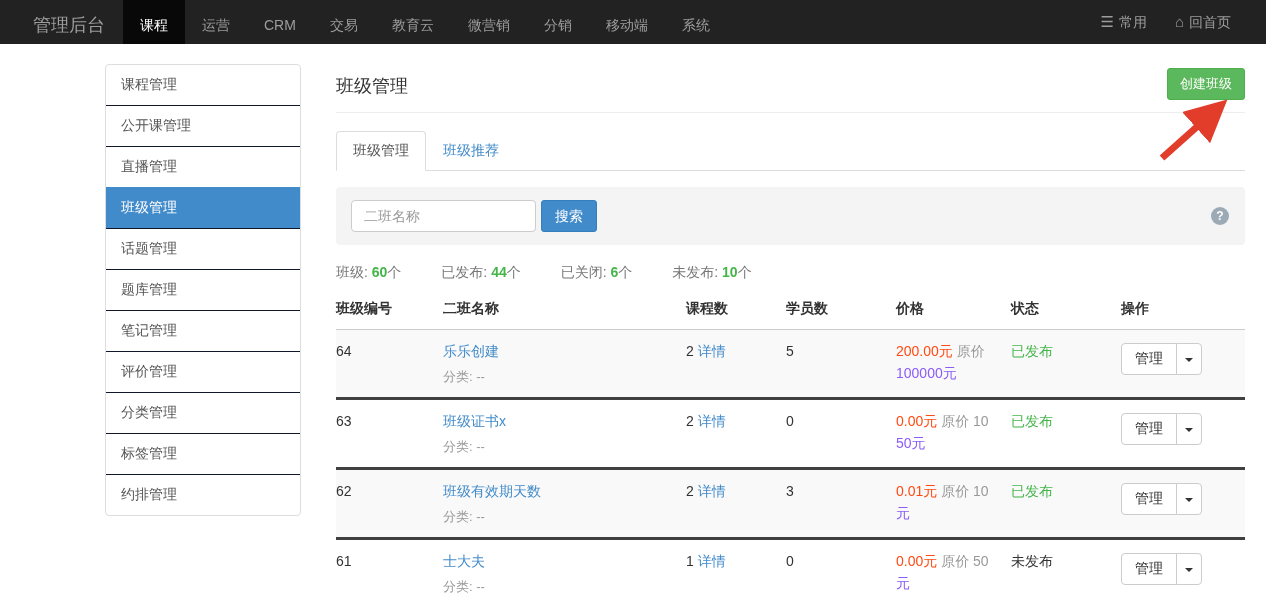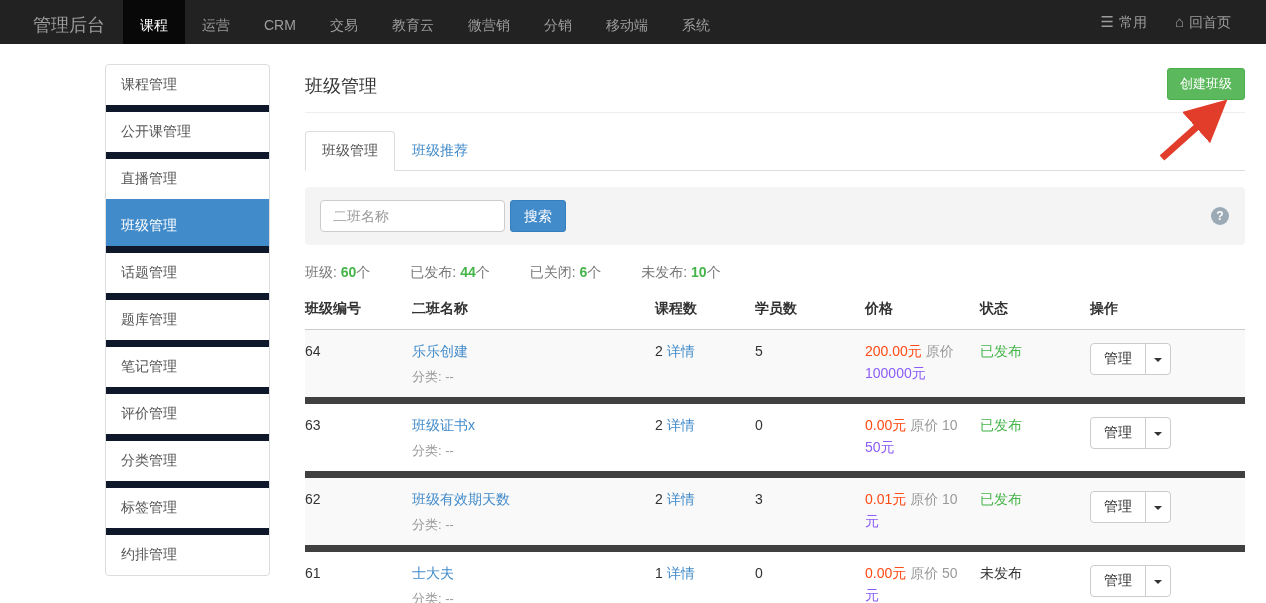--- a/index.html
+++ b/index.html
@@ -13,22 +13,22 @@
   .nav-item { color:#9d9d9d; font-size:14px; line-height:50px; padding:0 17px; cursor:pointer; }
   .nav-item.active { background:#080808; color:#fff; }
   .nav-right { margin-left:auto; display:flex; align-items:center; padding-right:21px; }
   .nav-right .nav-item { display:flex; align-items:center; gap:5px; padding:0 14px; }
   .nav-icon { font-size:15px; }
 
   
   .wrapper { display:flex; padding:20px 21px 0 105px; gap:35px; }
 
   
-  .side-list { width:165px; border:1px solid #ddd; border-radius:4px; background:#fff; align-self:flex-start; }
-  .side-item { padding:11px 15px; border-top:7px solid #0f172a; color:#555; cursor:pointer; }
+  .side-list { width:196px; border:1px solid #ddd; border-radius:4px; background:#fff; align-self:flex-start; }
+  .side-item { padding:11px 15px; border-top:1px solid #0f172a; color:#555; cursor:pointer; }
   .side-item:first-child { border-top:none; border-radius:4px 4px 0 0; }
   .side-item:last-child { border-radius:0 0 4px 4px; }
   .side-item.active { background:#428bca; border-color:#428bca; color:#fff; }
 
   
   .main { flex:1; position:relative; min-width:0; }
   .main-header { display:flex; align-items:flex-start; justify-content:space-between; padding:4px 0 12px; border-bottom:1px solid #eee; }
   .page-title { font-size:18px; font-weight:400; color:#333; padding-top:6px; }
   .btn { display:inline-block; border:1px solid transparent; border-radius:3px; font-size:13px;
          padding:6px 12px; cursor:pointer; line-height:1.42; }
@@ -50,21 +50,21 @@
   .help-icon { position:absolute; right:16px; top:50%; margin-top:-9px; width:18px; height:18px; border-radius:50%;
                background:#9baab5; color:#fff; font-size:12px; font-weight:bold; text-align:center; line-height:18px; cursor:pointer; }
 
   
   .stats { display:flex; gap:40px; margin:19px 0 6px; color:#777; }
   .stat-value { color:#44b549; font-weight:bold; }
 
   
   table { width:100%; border-collapse:collapse; table-layout:fixed; }
   th { text-align:left; font-size:14px; color:#333; padding:12px 8px 11px 0; border-bottom:1px solid #ccc; font-weight:bold; }
-  td { vertical-align:top; padding:13px 8px 11px 0; border-top:7px solid #404040; font-size:14px; }
+  td { vertical-align:top; padding:13px 8px 11px 0; border-top:3px solid #404040; font-size:14px; }
   tbody tr:first-child td { border-top:none; }
   tbody tr:nth-child(odd) { background:#f9f9f9; }
   a.link { color:#428bca; text-decoration:none; cursor:pointer; }
   .category { color:#999; font-size:13px; margin-top:7px; }
   .price { color:#ff4a13; }
   .orig { color:#999; }
   .orig-line2 { display:block; color:#8b5cf6; margin-top:4px; }
   .status { color:#44b549; }
   .status[data-status="unpublished"] { color:#333; }
 

